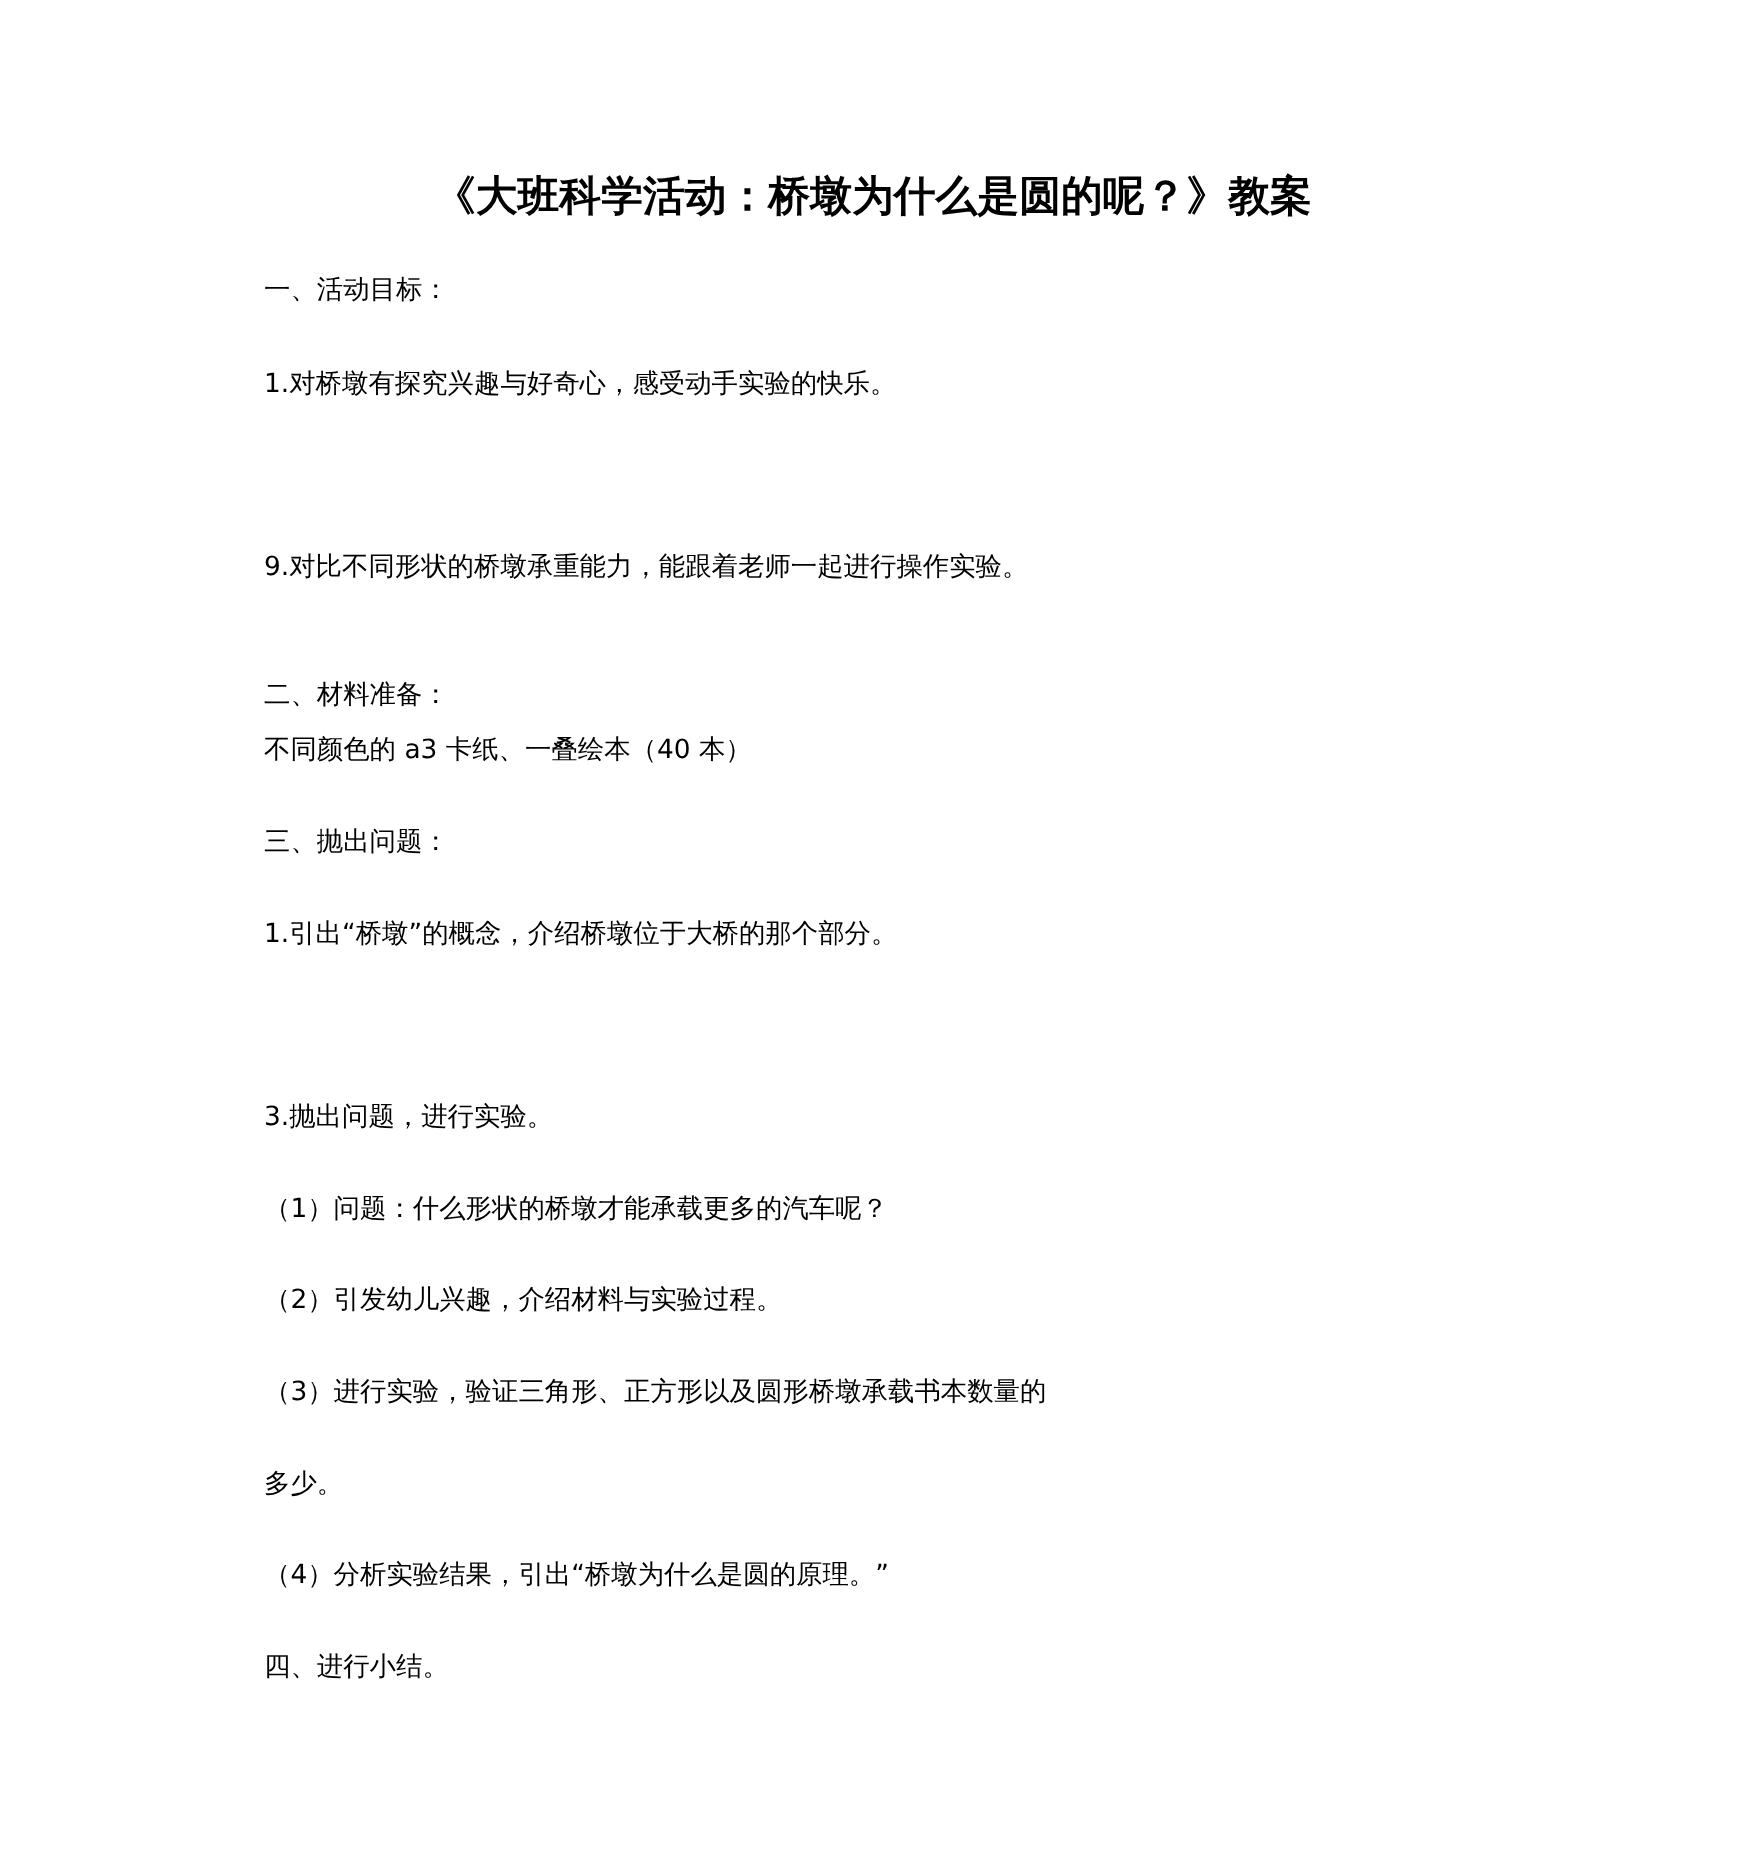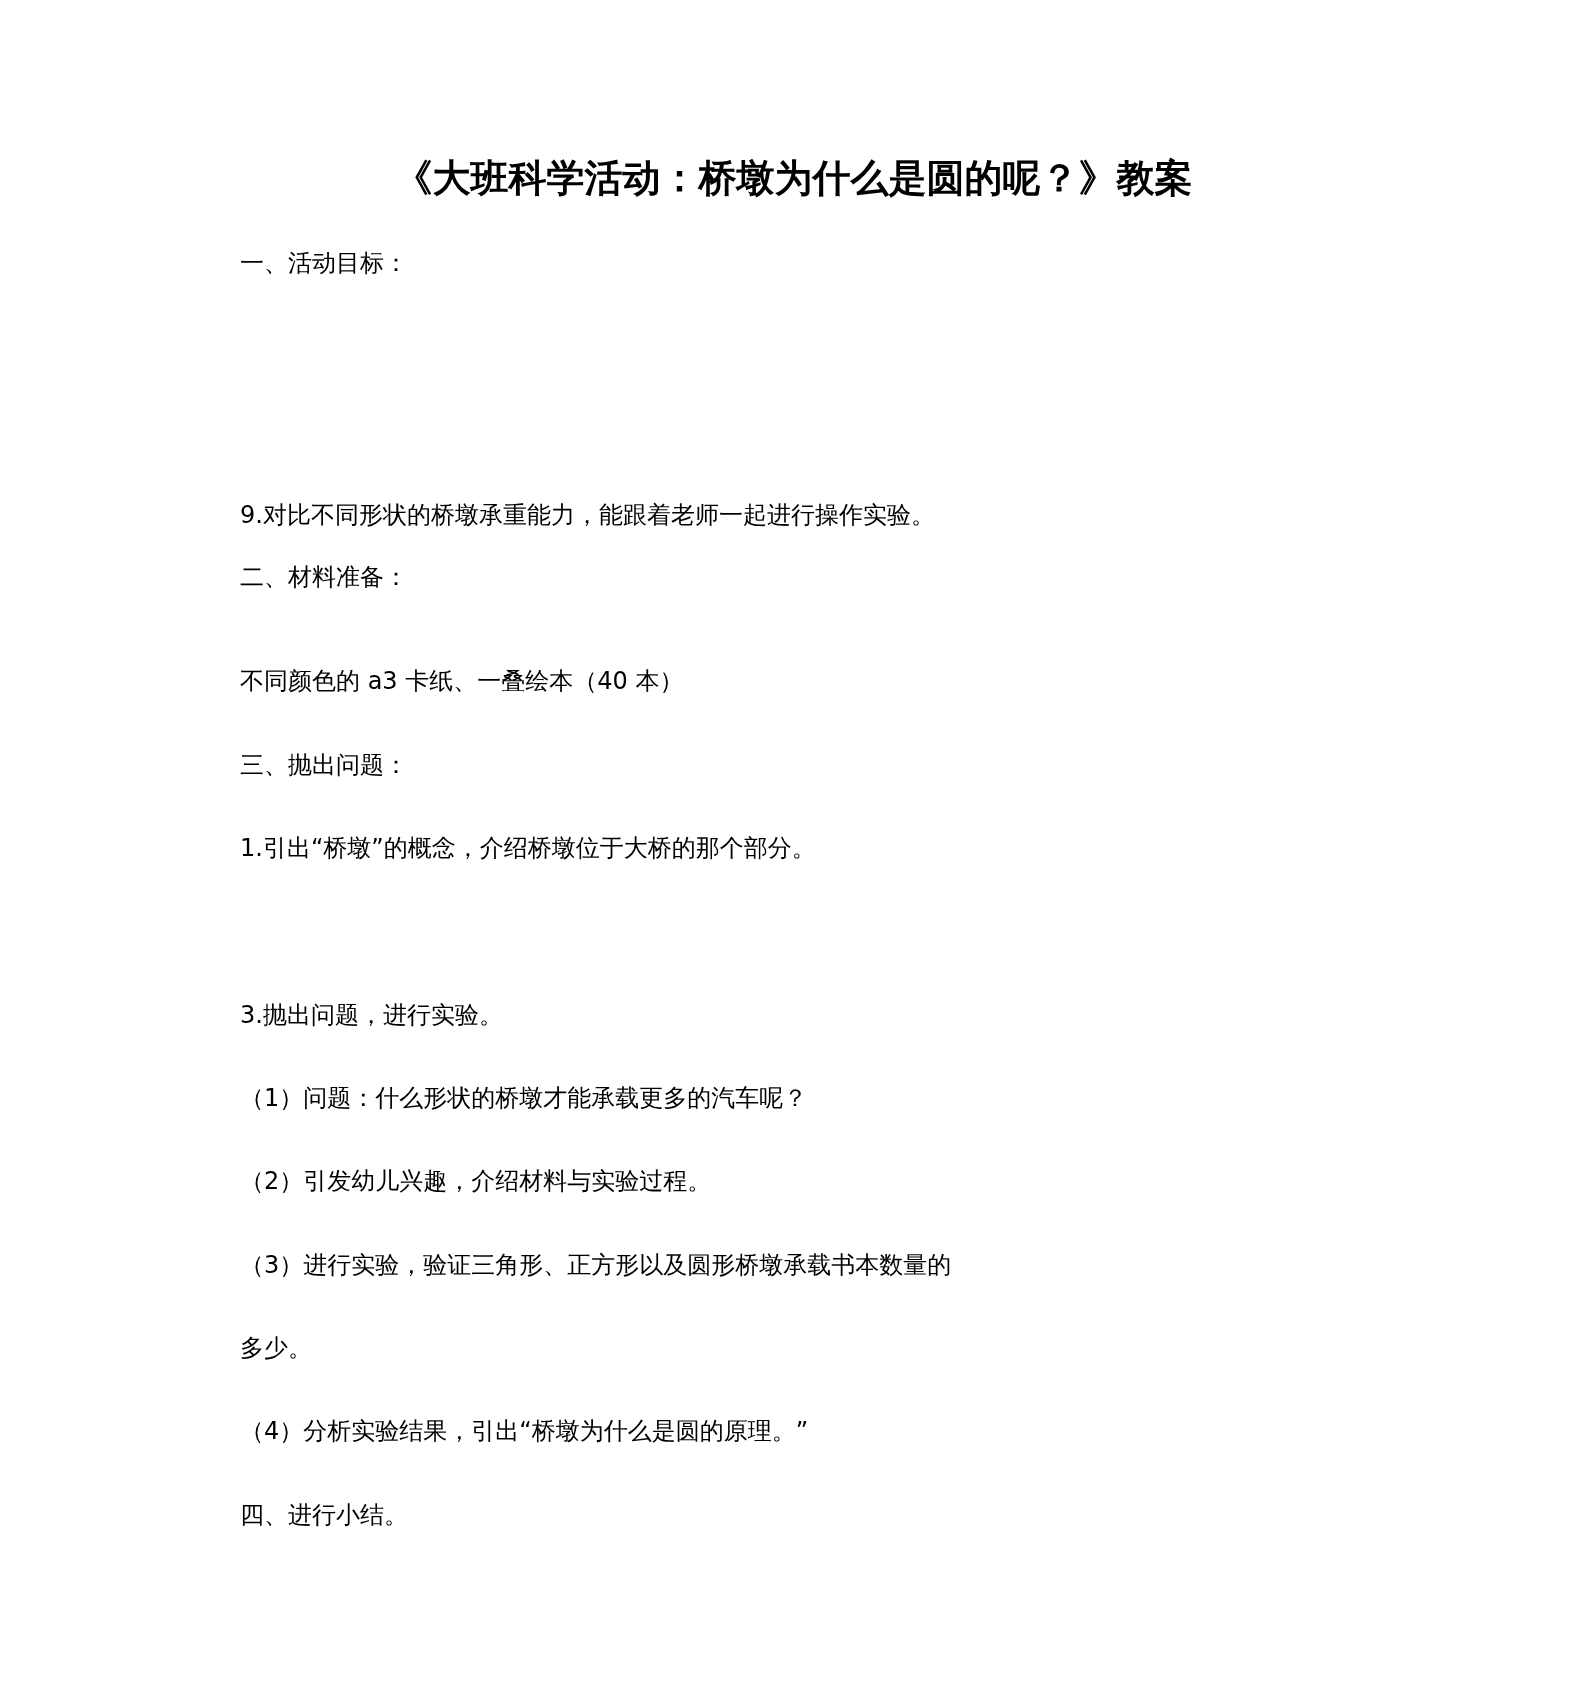--- a/index.html
+++ b/index.html
@@ -48,23 +48,24 @@
       left: 240px;
     }
   </style>
 </head>
 <body>
 
 <div class="page">
   <div class="title">《大班科学活动：桥墩为什么是圆的呢？》教案</div>
 
   <div class="line" style="top:240px">一、活动目标：</div>
+  <div class="line" style="top:325px">1.对桥墩有探究兴趣与好奇心，感受动手实验的快乐。</div>
   <div class="line" style="top:492px">9.对比不同形状的桥墩承重能力，能跟着老师一起进行操作实验。</div>
 
-  <div class="line" style="top:554px">二、材料准备：</div>
+  <div class="line" style="top:608px">二、材料准备：</div>
   <div class="line" style="top:658px">不同颜色的 a3 卡纸、一叠绘本（40 本）</div>
 
   <div class="line" style="top:742px">三、抛出问题：</div>
   <div class="line" style="top:825px">1.引出“桥墩”的概念，介绍桥墩位于大桥的那个部分。</div>
   <div class="line" style="top:992px">3.抛出问题，进行实验。</div>
 
   <div class="line indent-sub" style="top:1075px">（1）问题：什么形状的桥墩才能承载更多的汽车呢？</div>
   <div class="line indent-sub" style="top:1158px">（2）引发幼儿兴趣，介绍材料与实验过程。</div>
   <div class="line indent-sub" style="top:1242px">（3）进行实验，验证三角形、正方形以及圆形桥墩承载书本数量的</div>
   <div class="line" style="top:1325px">多少。</div>

